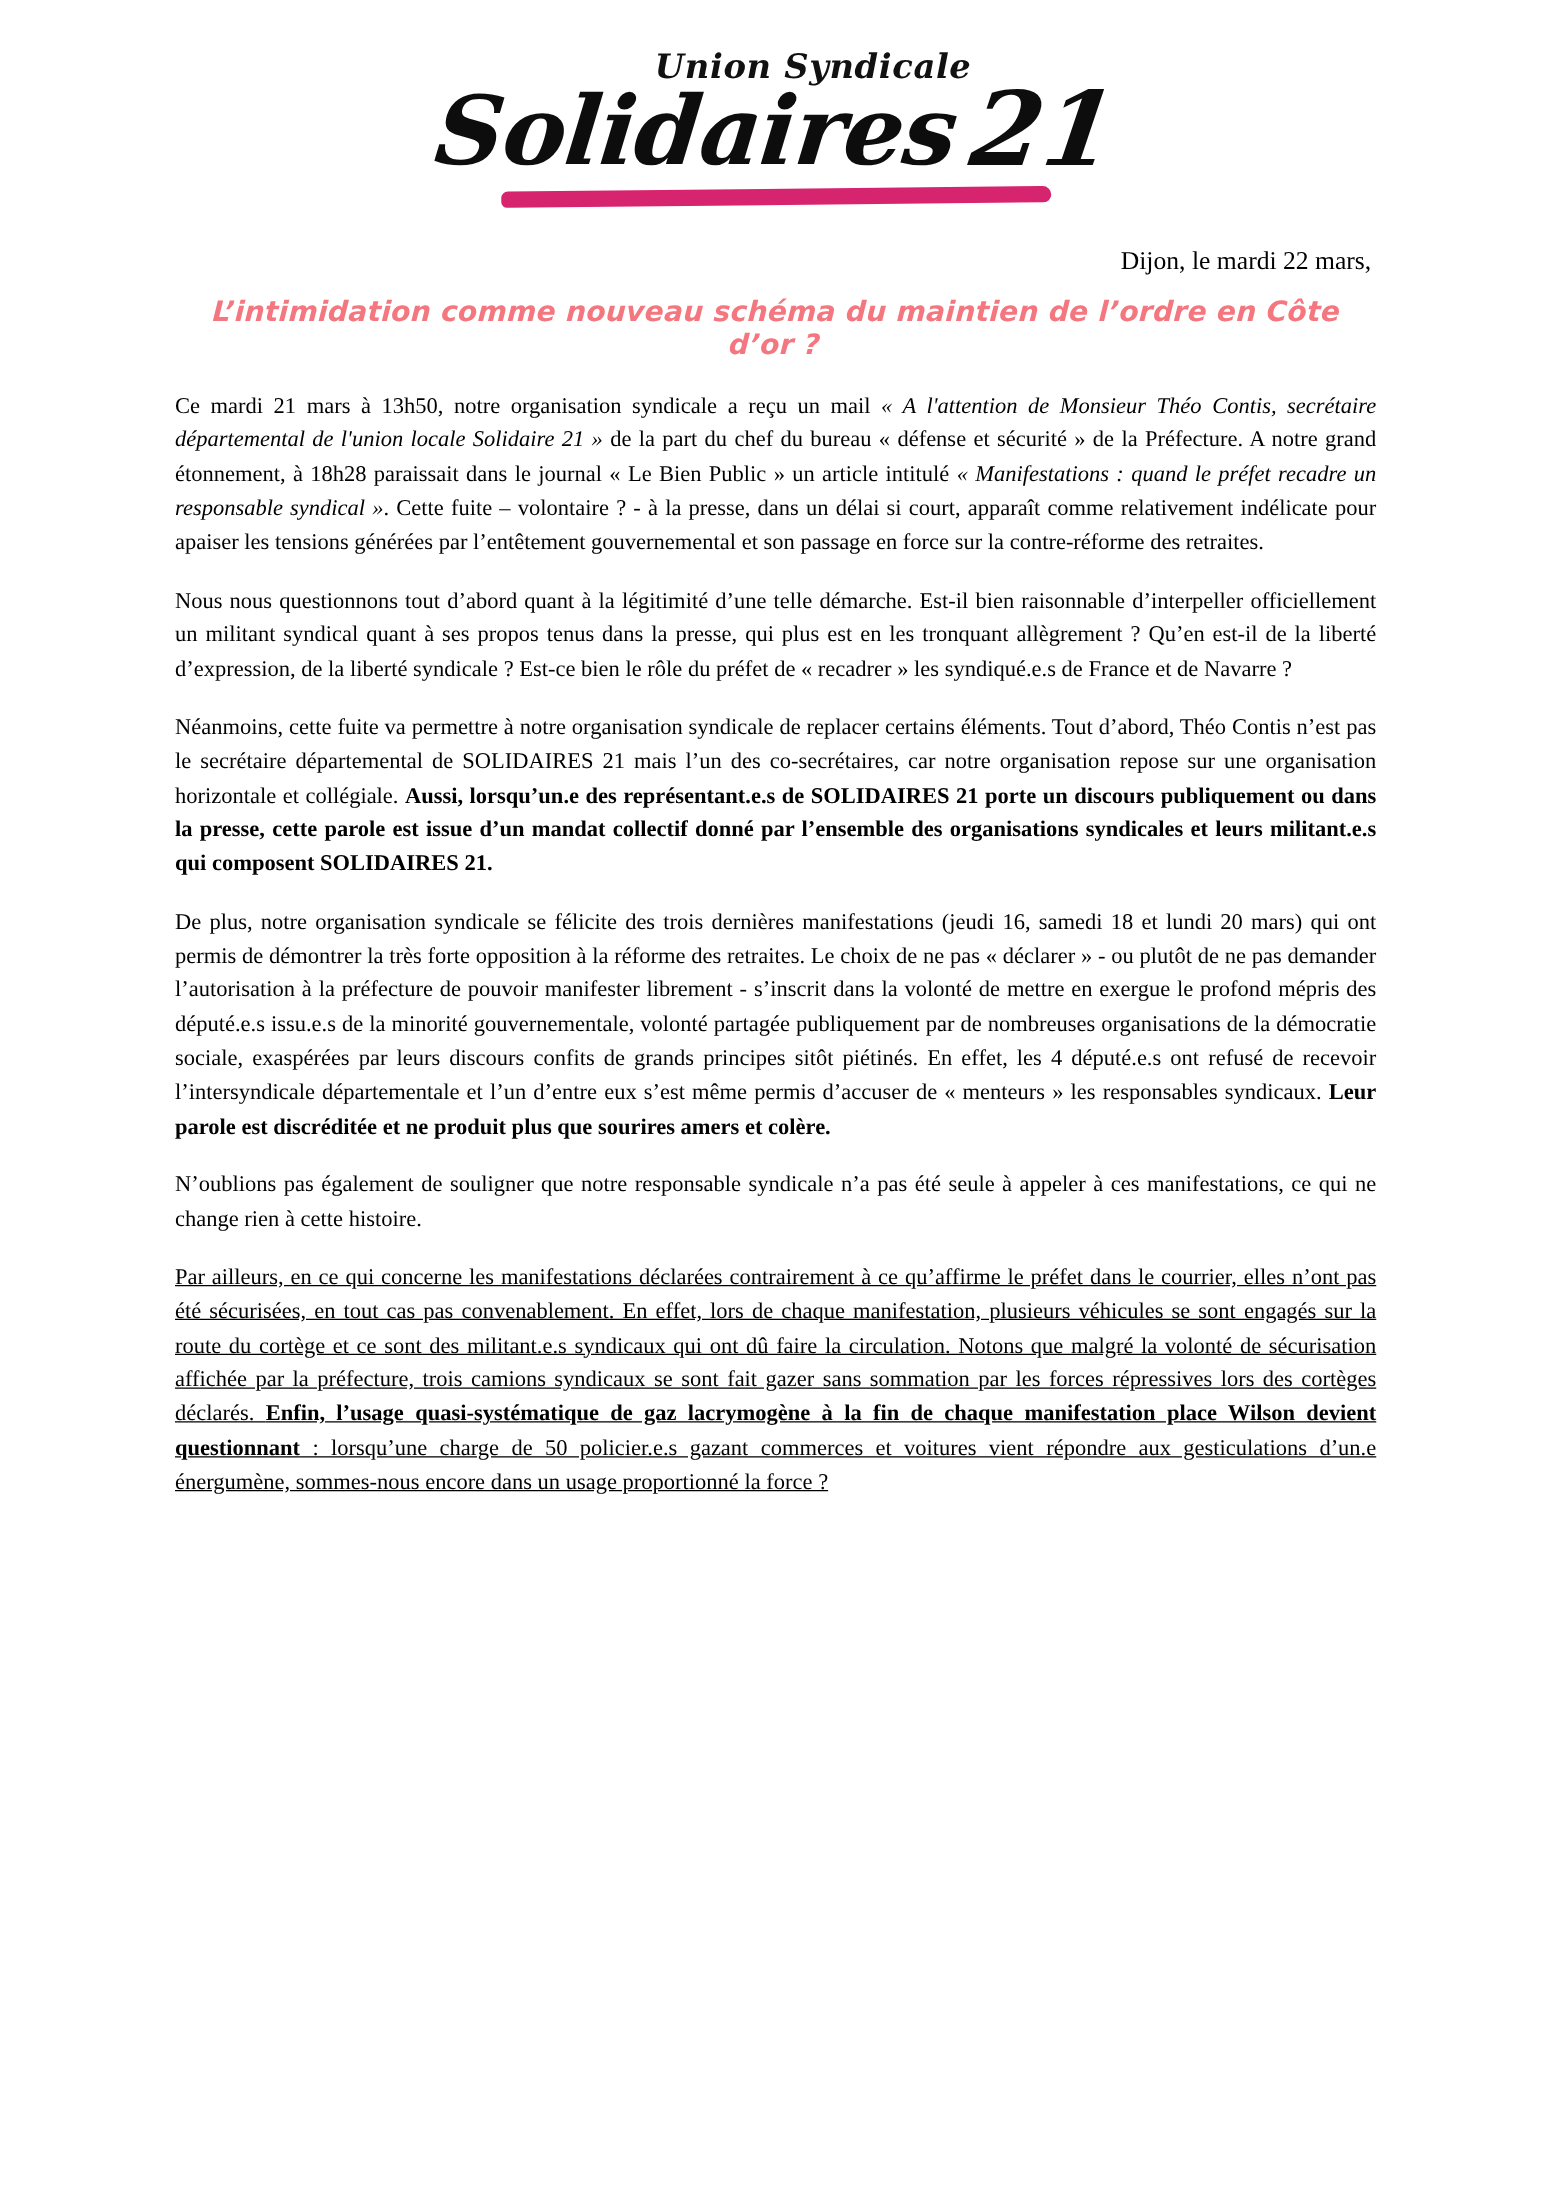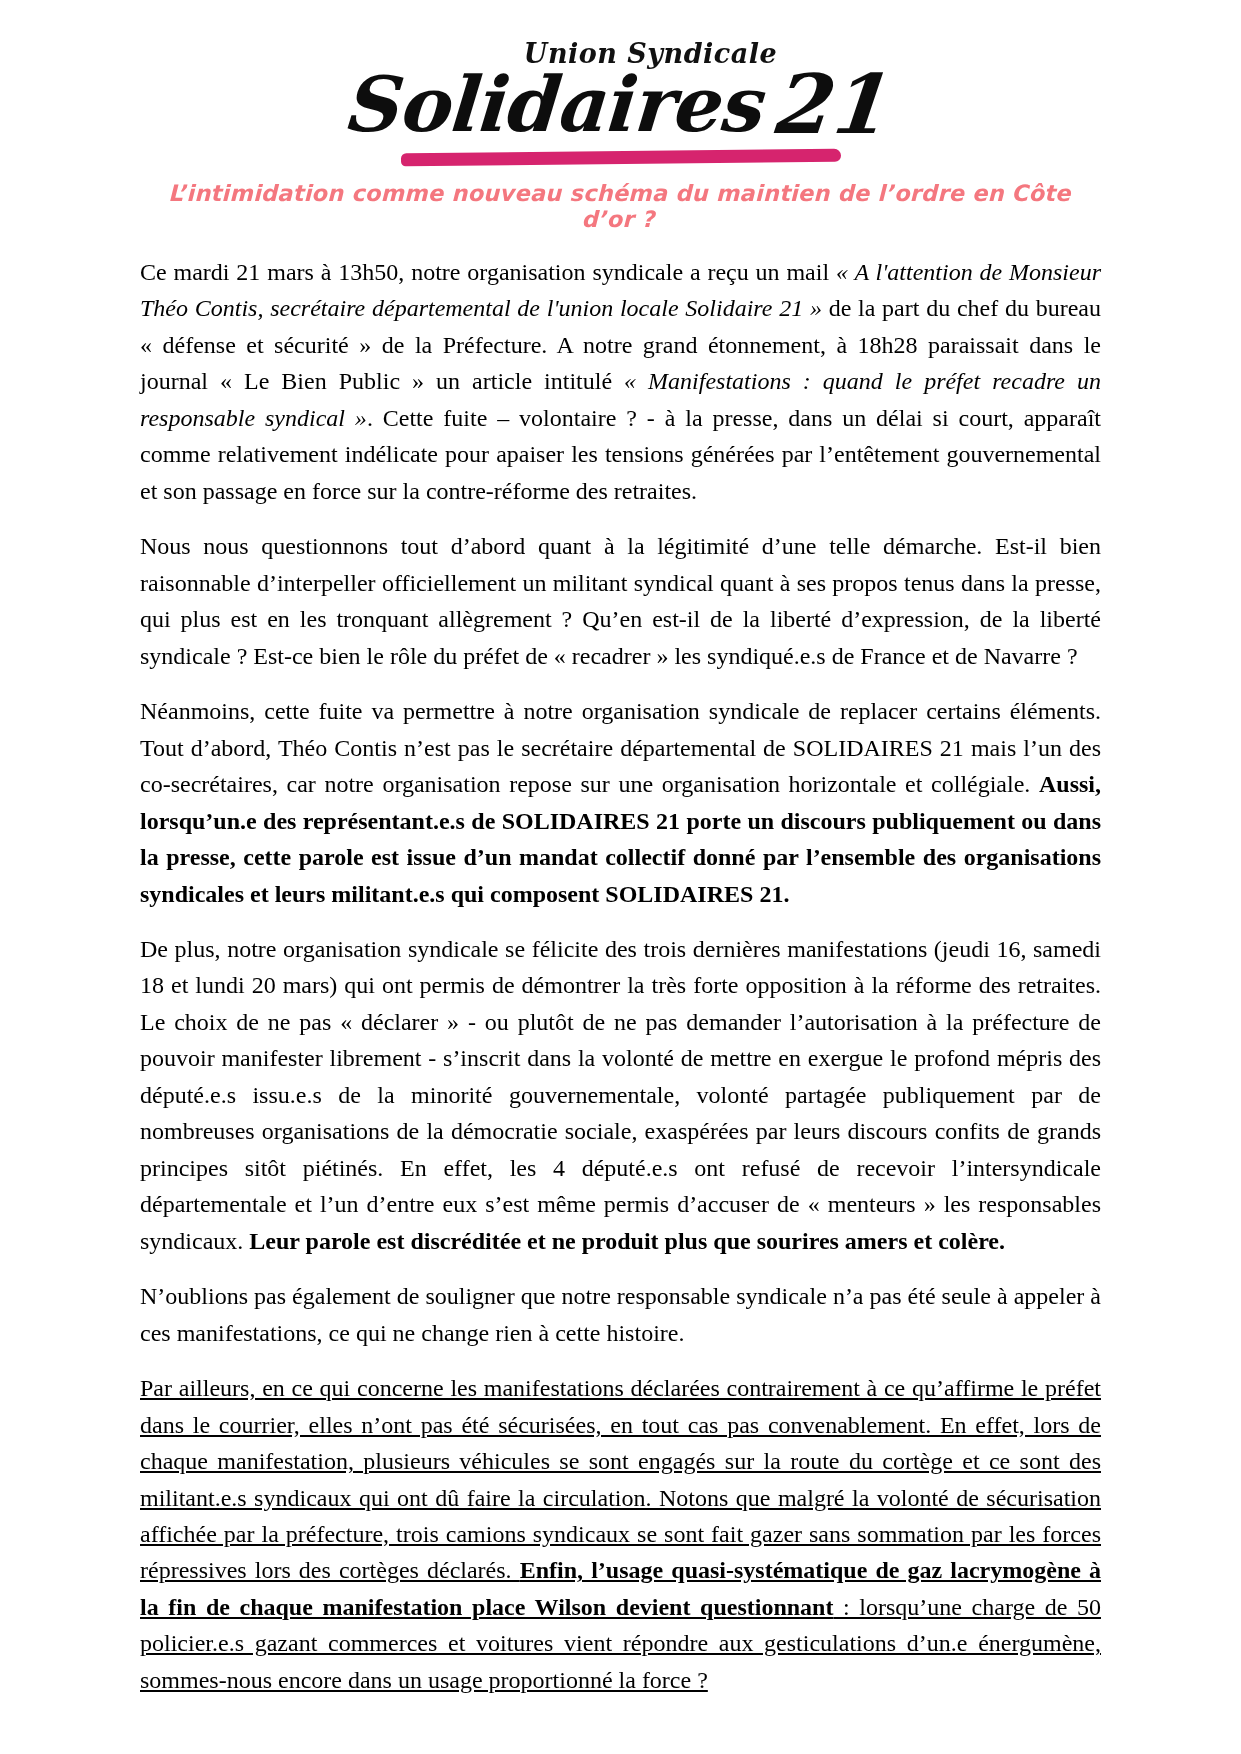--- a/index.html
+++ b/index.html
@@ -93,21 +93,21 @@
     font-size: 22.5px;
     letter-spacing: 0.2px;
     margin-top: 16px;
     margin-bottom: 22px;
     transform: skewX(-3deg);
   }
 
   
   p.body {
     text-align: justify;
-    font-size: 24px;
+    font-size: 18px;
     line-height: 1.52;
     margin: 0 0 19px 0;
     hyphens: none;
   }
   p.body:last-child { margin-bottom: 16px; text-decoration: underline; }
   .i { font-style: italic; }
   .b { font-weight: bold; }
 </style>
 </head>
 <body>
@@ -116,20 +116,21 @@
 
   <div class="logo-block">
     <div class="logo-top">Union Syndicale</div>
     <div class="logo-main">
       <span class="logo-word">Solidaires</span>
       <span class="logo-num">21</span>
     </div>
     <div class="logo-underline"></div>
   </div>
 
+  <div class="date-line">Dijon, le mardi 22 mars,</div>
 
   <div class="doc-title">L’intimidation comme nouveau schéma du maintien de l’ordre en Côte d’or ?</div>
 
   <p class="body">
     <span>Ce mardi 21 mars à 13h50, notre organisation syndicale a reçu un mail </span><span class="i">« A l'attention de Monsieur Théo Contis, secrétaire départemental de l'union locale Solidaire 21 »</span><span> de la part du chef du bureau « défense et sécurité » de la Préfecture. A notre grand étonnement, à 18h28 paraissait dans le journal « Le Bien Public » un article intitulé </span><span class="i">« Manifestations : quand le préfet recadre un responsable syndical »</span><span>. Cette fuite – volontaire ? - à la presse, dans un délai si court, apparaît comme relativement indélicate pour apaiser les tensions générées par l’entêtement gouvernemental et son passage en force sur la contre-réforme des retraites.</span>
   </p>
 
   <p class="body">Nous nous questionnons tout d’abord quant à la légitimité d’une telle démarche. Est-il bien raisonnable d’interpeller officiellement un militant syndical quant à ses propos tenus dans la presse, qui plus est en les tronquant allègrement ? Qu’en est-il de la liberté d’expression, de la liberté syndicale ? Est-ce bien le rôle du préfet de « recadrer » les syndiqué.e.s de France et de Navarre ?</p>
 
   <p class="body">

